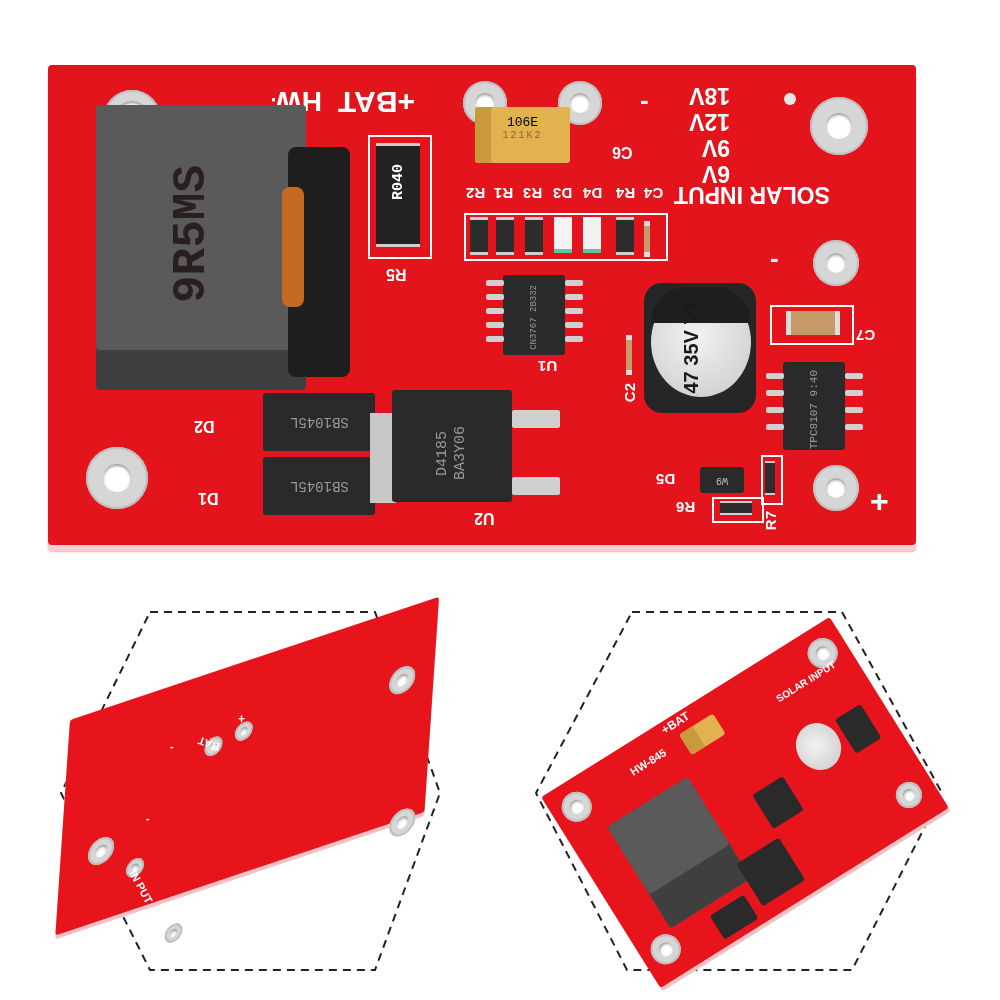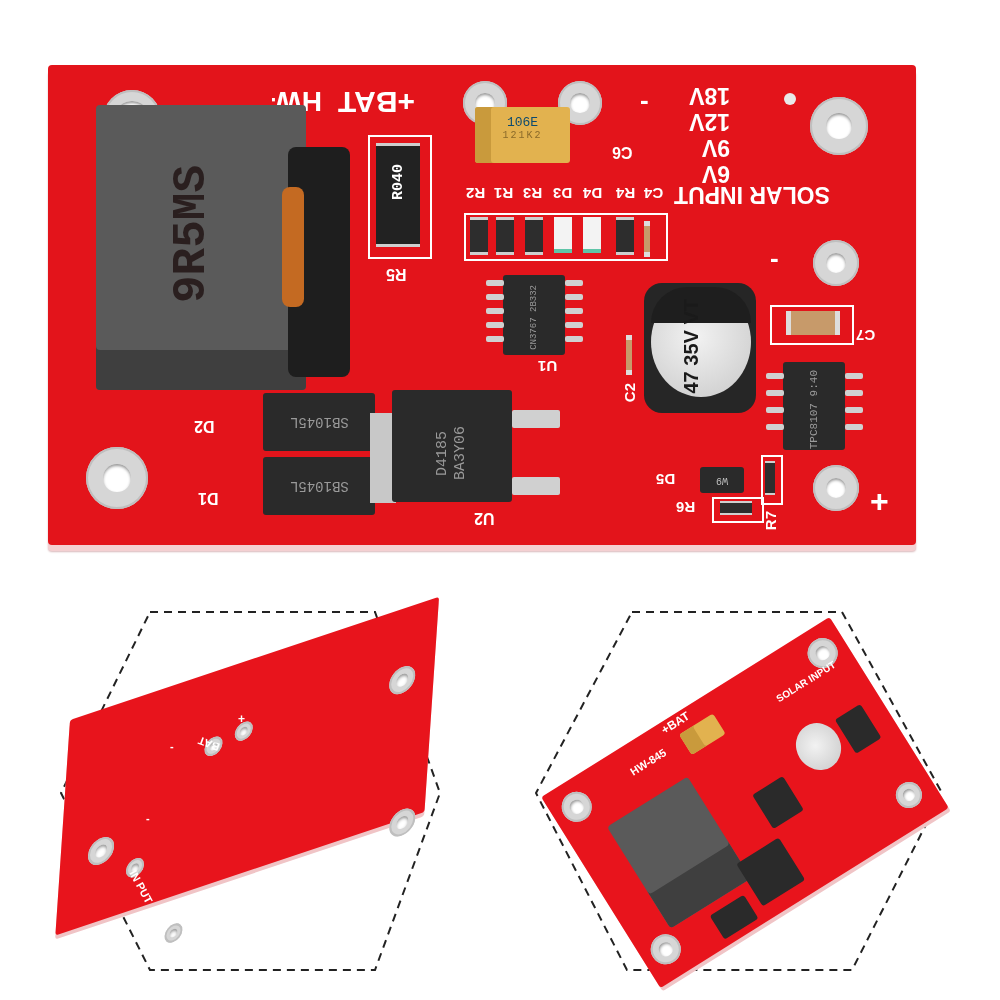--- a/index.html
+++ b/index.html
@@ -60,21 +60,21 @@
     <div style="position:absolute;left:-6px;top:40px;width:22px;height:120px;background:#c46a22;border-radius:8px;"></div>
   </div>
 
   <div class="outline" style="left:320px;top:70px;width:60px;height:120px;"></div>
   <div class="smd" style="left:328px;top:78px;width:44px;height:98px;background:#222;">
     <div class="flip" style="writing-mode:vertical-rl;font-size:15px;font-weight:bold;margin:18px auto 0;color:#fff;font-family:'Liberation Mono',monospace;">R040</div>
   </div>
   <div class="silk flip" style="left:338px;top:200px;font-size:16px;">R5</div>
 
   <div class="cap-tan" style="left:427px;top:42px;width:95px;height:56px;">
-    <div style="font-size:13px;margin-top:8px;color:#0c4a6e;">106E</div>
+    <div style="font-size:13px;margin-top:8px;color:#000000;">106E</div>
     <div style="font-size:10px;letter-spacing:2px;color:#8a6a2a;">121K2</div>
   </div>
   <div class="silk flip" style="left:564px;top:78px;font-size:16px;">C6</div>
 
   <div class="abs" style="left:418px;top:120px;width:210px;height:30px;">
     <span class="silk flip" style="left:0px;top:0;font-size:15px;">R2</span>
     <span class="silk flip" style="left:28px;top:0;font-size:15px;">R1</span>
     <span class="silk flip" style="left:57px;top:0;font-size:15px;">R3</span>
     <span class="silk flip" style="left:87px;top:0;font-size:15px;">D3</span>
     <span class="silk flip" style="left:117px;top:0;font-size:15px;">D4</span>

